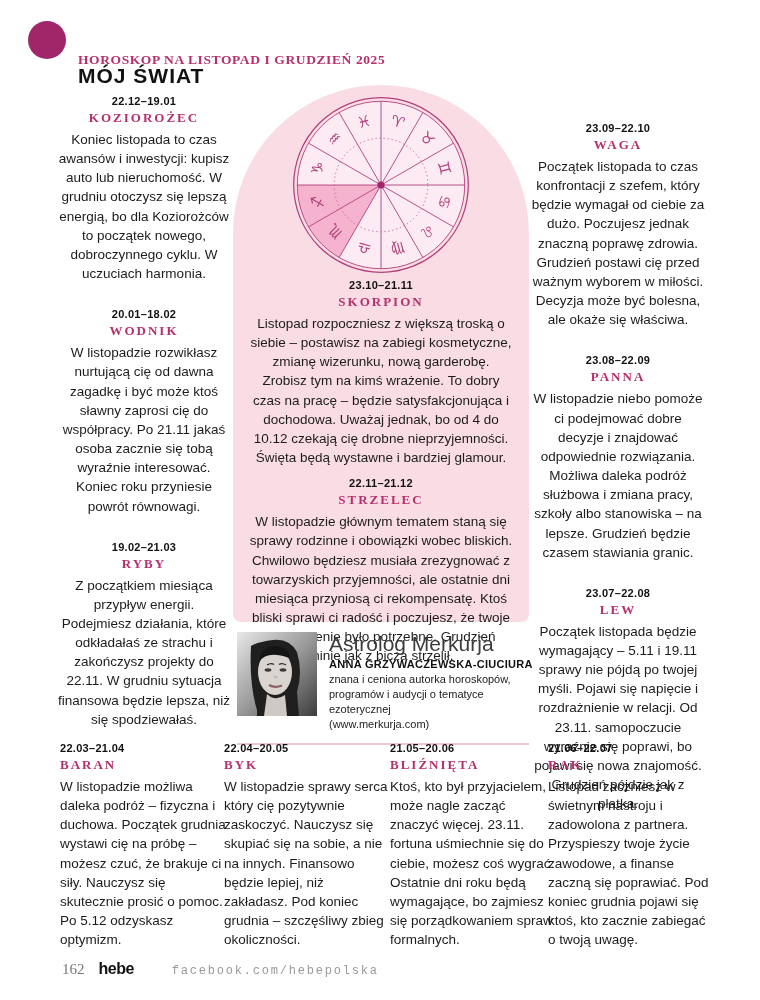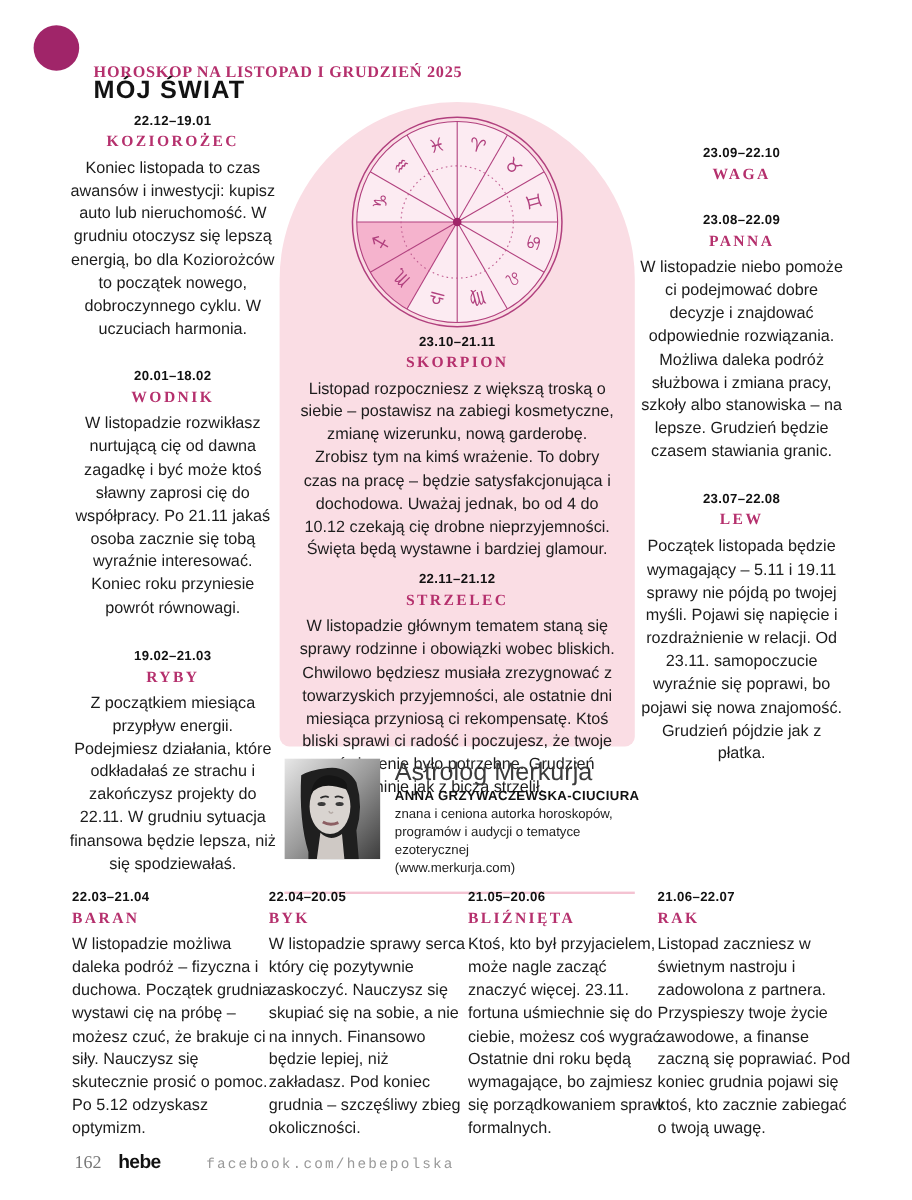--- a/index.html
+++ b/index.html
@@ -136,20 +136,21 @@
       <div class="date">22.11–21.12</div>
       <div class="sign">STRZELEC</div>
       <div class="body">W listopadzie głównym tematem staną się sprawy rodzinne i obowiązki wobec bliskich. Chwilowo będziesz musiała zrezygnować z towarzyskich przyjemności, ale ostatnie dni miesiąca przyniosą ci rekompensatę. Ktoś bliski sprawi ci radość i poczujesz, że twoje poświęcenie było potrzebne. Grudzień minie jak z bicza strzelił.</div>
     </div>
   </div>
 
   <div class="col col-right">
     <div class="entry">
       <div class="date">23.09–22.10</div>
       <div class="sign">WAGA</div>
+      <div class="body">Początek listopada to czas konfrontacji z szefem, który będzie wymagał od ciebie za dużo. Poczujesz jednak znaczną poprawę zdrowia. Grudzień postawi cię przed ważnym wyborem w miłości. Decyzja może być bolesna, ale okaże się właściwa.</div>
     </div>
     <div class="entry">
       <div class="date">23.08–22.09</div>
       <div class="sign">PANNA</div>
       <div class="body">W listopadzie niebo pomoże ci podejmować dobre decyzje i znajdować odpowiednie rozwiązania. Możliwa daleka podróż służbowa i zmiana pracy, szkoły albo stanowiska – na lepsze. Grudzień będzie czasem stawiania granic.</div>
     </div>
     <div class="entry">
       <div class="date">23.07–22.08</div>
       <div class="sign">LEW</div>
       <div class="body">Początek listopada będzie wymagający – 5.11 i 19.11 sprawy nie pójdą po twojej myśli. Pojawi się napięcie i rozdrażnienie w relacji. Od 23.11. samopoczucie wyraźnie się poprawi, bo pojawi się nowa znajomość. Grudzień pójdzie jak z płatka.</div>

